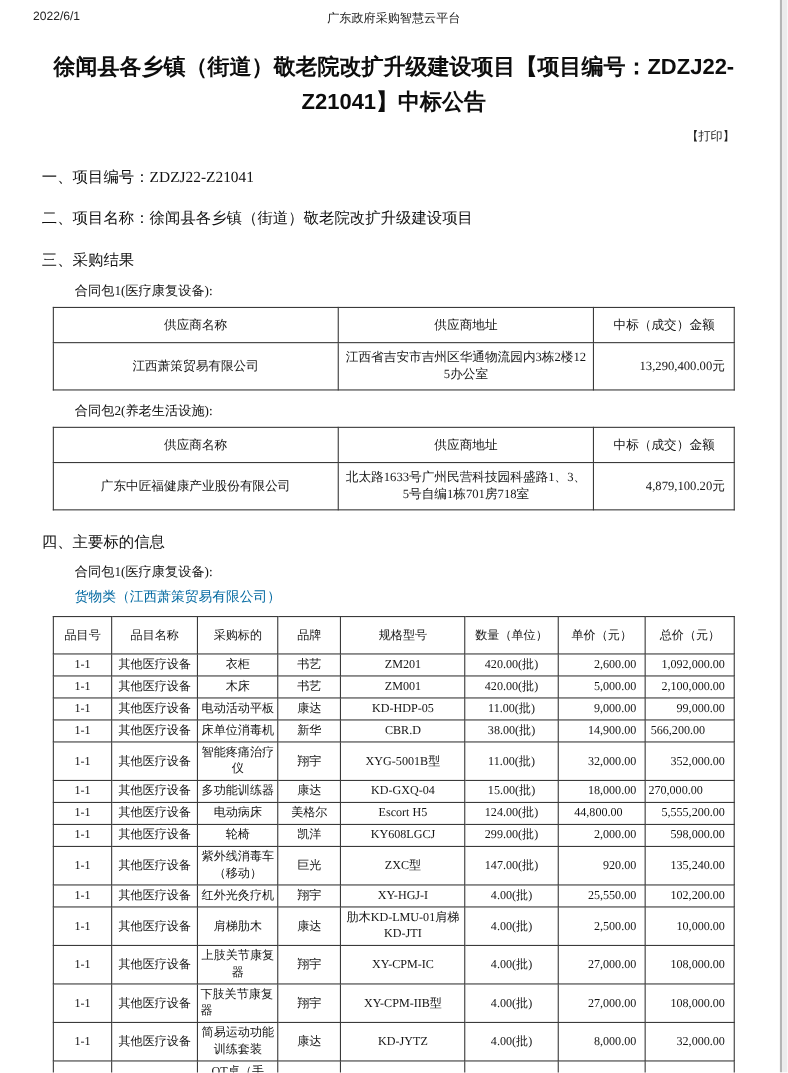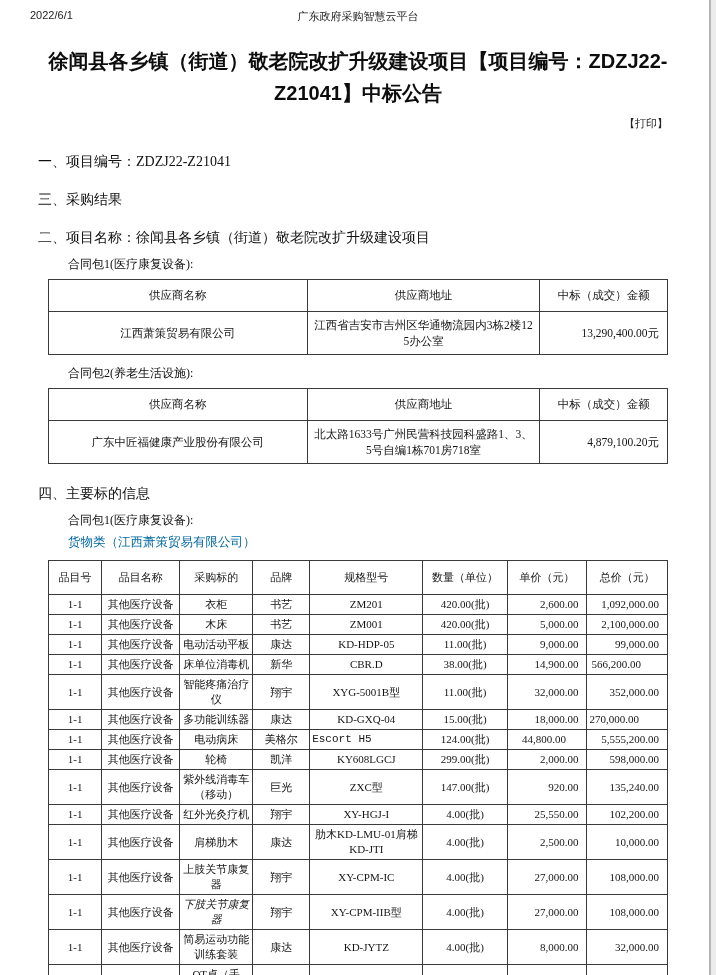--- a/index.html
+++ b/index.html
@@ -54,22 +54,22 @@
 
 <h1 class="title">徐闻县各乡镇（街道）敬老院改扩升级建设项目【项目编号：ZDZJ22-Z21041】中标公告</h1>
 
 <div class="print-row">
   <a class="print-link">【打印】</a>
 </div>
 
 <div class="content">
 
   <p class="sec first">一、项目编号：ZDZJ22-Z21041</p>
+  <p class="sec">二、项目名称：徐闻县各乡镇（街道）敬老院改扩升级建设项目</p>
   <p class="sec">三、采购结果</p>
-  <p class="sec">二、项目名称：徐闻县各乡镇（街道）敬老院改扩升级建设项目</p>
 
   <p class="pkg-label">合同包1(医疗康复设备):</p>
   <table class="supplier-table">
     <colgroup>
         <col style="width:41.8%">
         <col style="width:37.6%">
         <col style="width:20.6%">
       </colgroup>
     <thead>
         <tr>
@@ -196,21 +196,21 @@
           <td style="text-align: center;">KD-GXQ-04</td>
           <td style="text-align: center;">15.00(批)</td>
           <td style="text-align: right; padding-right: 8px;">18,000.00</td>
           <td style="text-align: left; padding-right: 8px;">270,000.00</td>
         </tr>
         <tr>
           <td style="text-align: center;">1-1</td>
           <td style="text-align: center;">其他医疗设备</td>
           <td style="text-align: center;">电动病床</td>
           <td style="text-align: center;">美格尔</td>
-          <td style="text-align: left; font-family: Liberation Mono, monospace;">Escort H5</td>
+          <td style="text-align: center;">Escort H5</td>
           <td style="text-align: center;">124.00(批)</td>
           <td style="text-align: center; padding-right: 8px;">44,800.00</td>
           <td style="text-align: right; padding-right: 8px;">5,555,200.00</td>
         </tr>
         <tr>
           <td style="text-align: center;">1-1</td>
           <td style="text-align: center;">其他医疗设备</td>
           <td style="text-align: center;">轮椅</td>
           <td style="text-align: center;">凯洋</td>
           <td style="text-align: center;">KY608LGCJ</td>
@@ -254,21 +254,21 @@
           <td style="text-align: center;">上肢关节康复器</td>
           <td style="text-align: center;">翔宇</td>
           <td style="text-align: center;">XY-CPM-IC</td>
           <td style="text-align: center;">4.00(批)</td>
           <td style="text-align: right; padding-right: 8px;">27,000.00</td>
           <td style="text-align: right; padding-right: 8px;">108,000.00</td>
         </tr>
         <tr>
           <td style="text-align: center;">1-1</td>
           <td style="text-align: center;">其他医疗设备</td>
-          <td style="text-align: center; font-style: italic;">下肢关节康复器</td>
+          <td style="text-align: left;">下肢关节康复器</td>
           <td style="text-align: center;">翔宇</td>
           <td style="text-align: center;">XY-CPM-IIB型</td>
           <td style="text-align: center;">4.00(批)</td>
           <td style="text-align: right; padding-right: 8px;">27,000.00</td>
           <td style="text-align: right; padding-right: 8px;">108,000.00</td>
         </tr>
         <tr>
           <td style="text-align: center;">1-1</td>
           <td style="text-align: center;">其他医疗设备</td>
           <td style="text-align: center;">简易运动功能训练套装</td>

